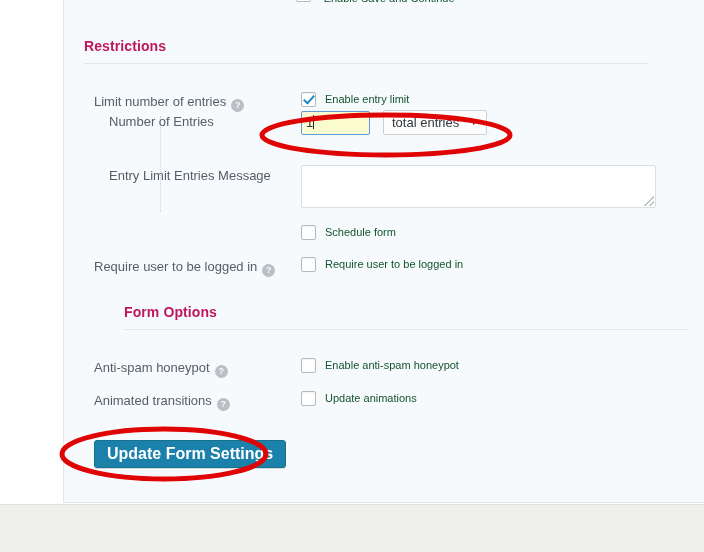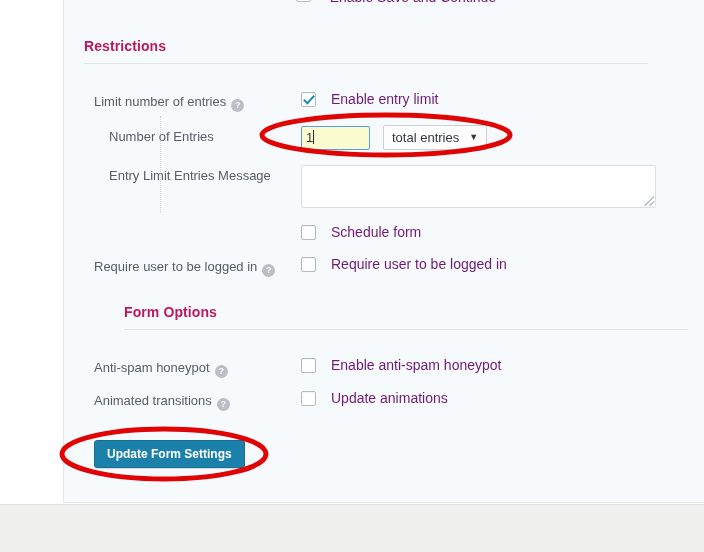--- a/index.html
+++ b/index.html
@@ -167,23 +167,23 @@
     position: absolute;
     left: 4px;
     top: 0px;
     width: 4px;
     height: 9px;
     border: solid #1e8cbe;
     border-width: 0 2px 2px 0;
     transform: rotate(42deg);
   }
   .cb-label {
-    margin-left: 15px;
-    font-size: 14px;
-    color: #701a75;
+    margin-left: 9px;
+    font-size: 11px;
+    color: #14532d;
     line-height: 15px;
   }
 
   
   .guide {
     position: absolute;
     left: 96px;
     top: 116px;
     width: 1px;
     height: 96px;
@@ -260,21 +260,21 @@
   .btn-primary {
     position: absolute;
     left: 30px;
     top: 440px;
     height: 28px;
     box-sizing: border-box;
     background: #1b81ab;
     border: 1px solid #16728f;
     border-radius: 3px;
     color: #ffffff;
-    font-size: 12px;
+    font-size: 16px;
     font-weight: bold;
     padding: 0 12px;
     line-height: 26px;
     cursor: pointer;
     font-family: "Liberation Sans", sans-serif;
     box-shadow: 0 1px 0 rgba(0,0,0,.12);
   }
 
   
   .annot {
@@ -315,21 +315,21 @@
       <div class="row" style="left:30px; top:92px; width:560px;">
         <span class="row-label">
           <span>Limit number of entries</span><span class="help-icon">?</span>
         </span>
         <span class="row-control">
           <span class="cb checked"></span>
           <span class="cb-label">Enable entry limit</span>
         </span>
       </div>
 
-      <div class="row" style="left:45px; top:127px; width:560px;">
+      <div class="row" style="left:45px; top:112px; width:560px;">
         <span class="row-label indented">Number of Entries</span>
         <span class="row-control" style="left:192px; top:-2px;">
           <span class="num-input"><span>1</span><span class="caret"></span></span>
           <span class="sel">
             <span>total entries</span>
             <span class="arrow">▼</span>
           </span>
         </span>
       </div>
 

